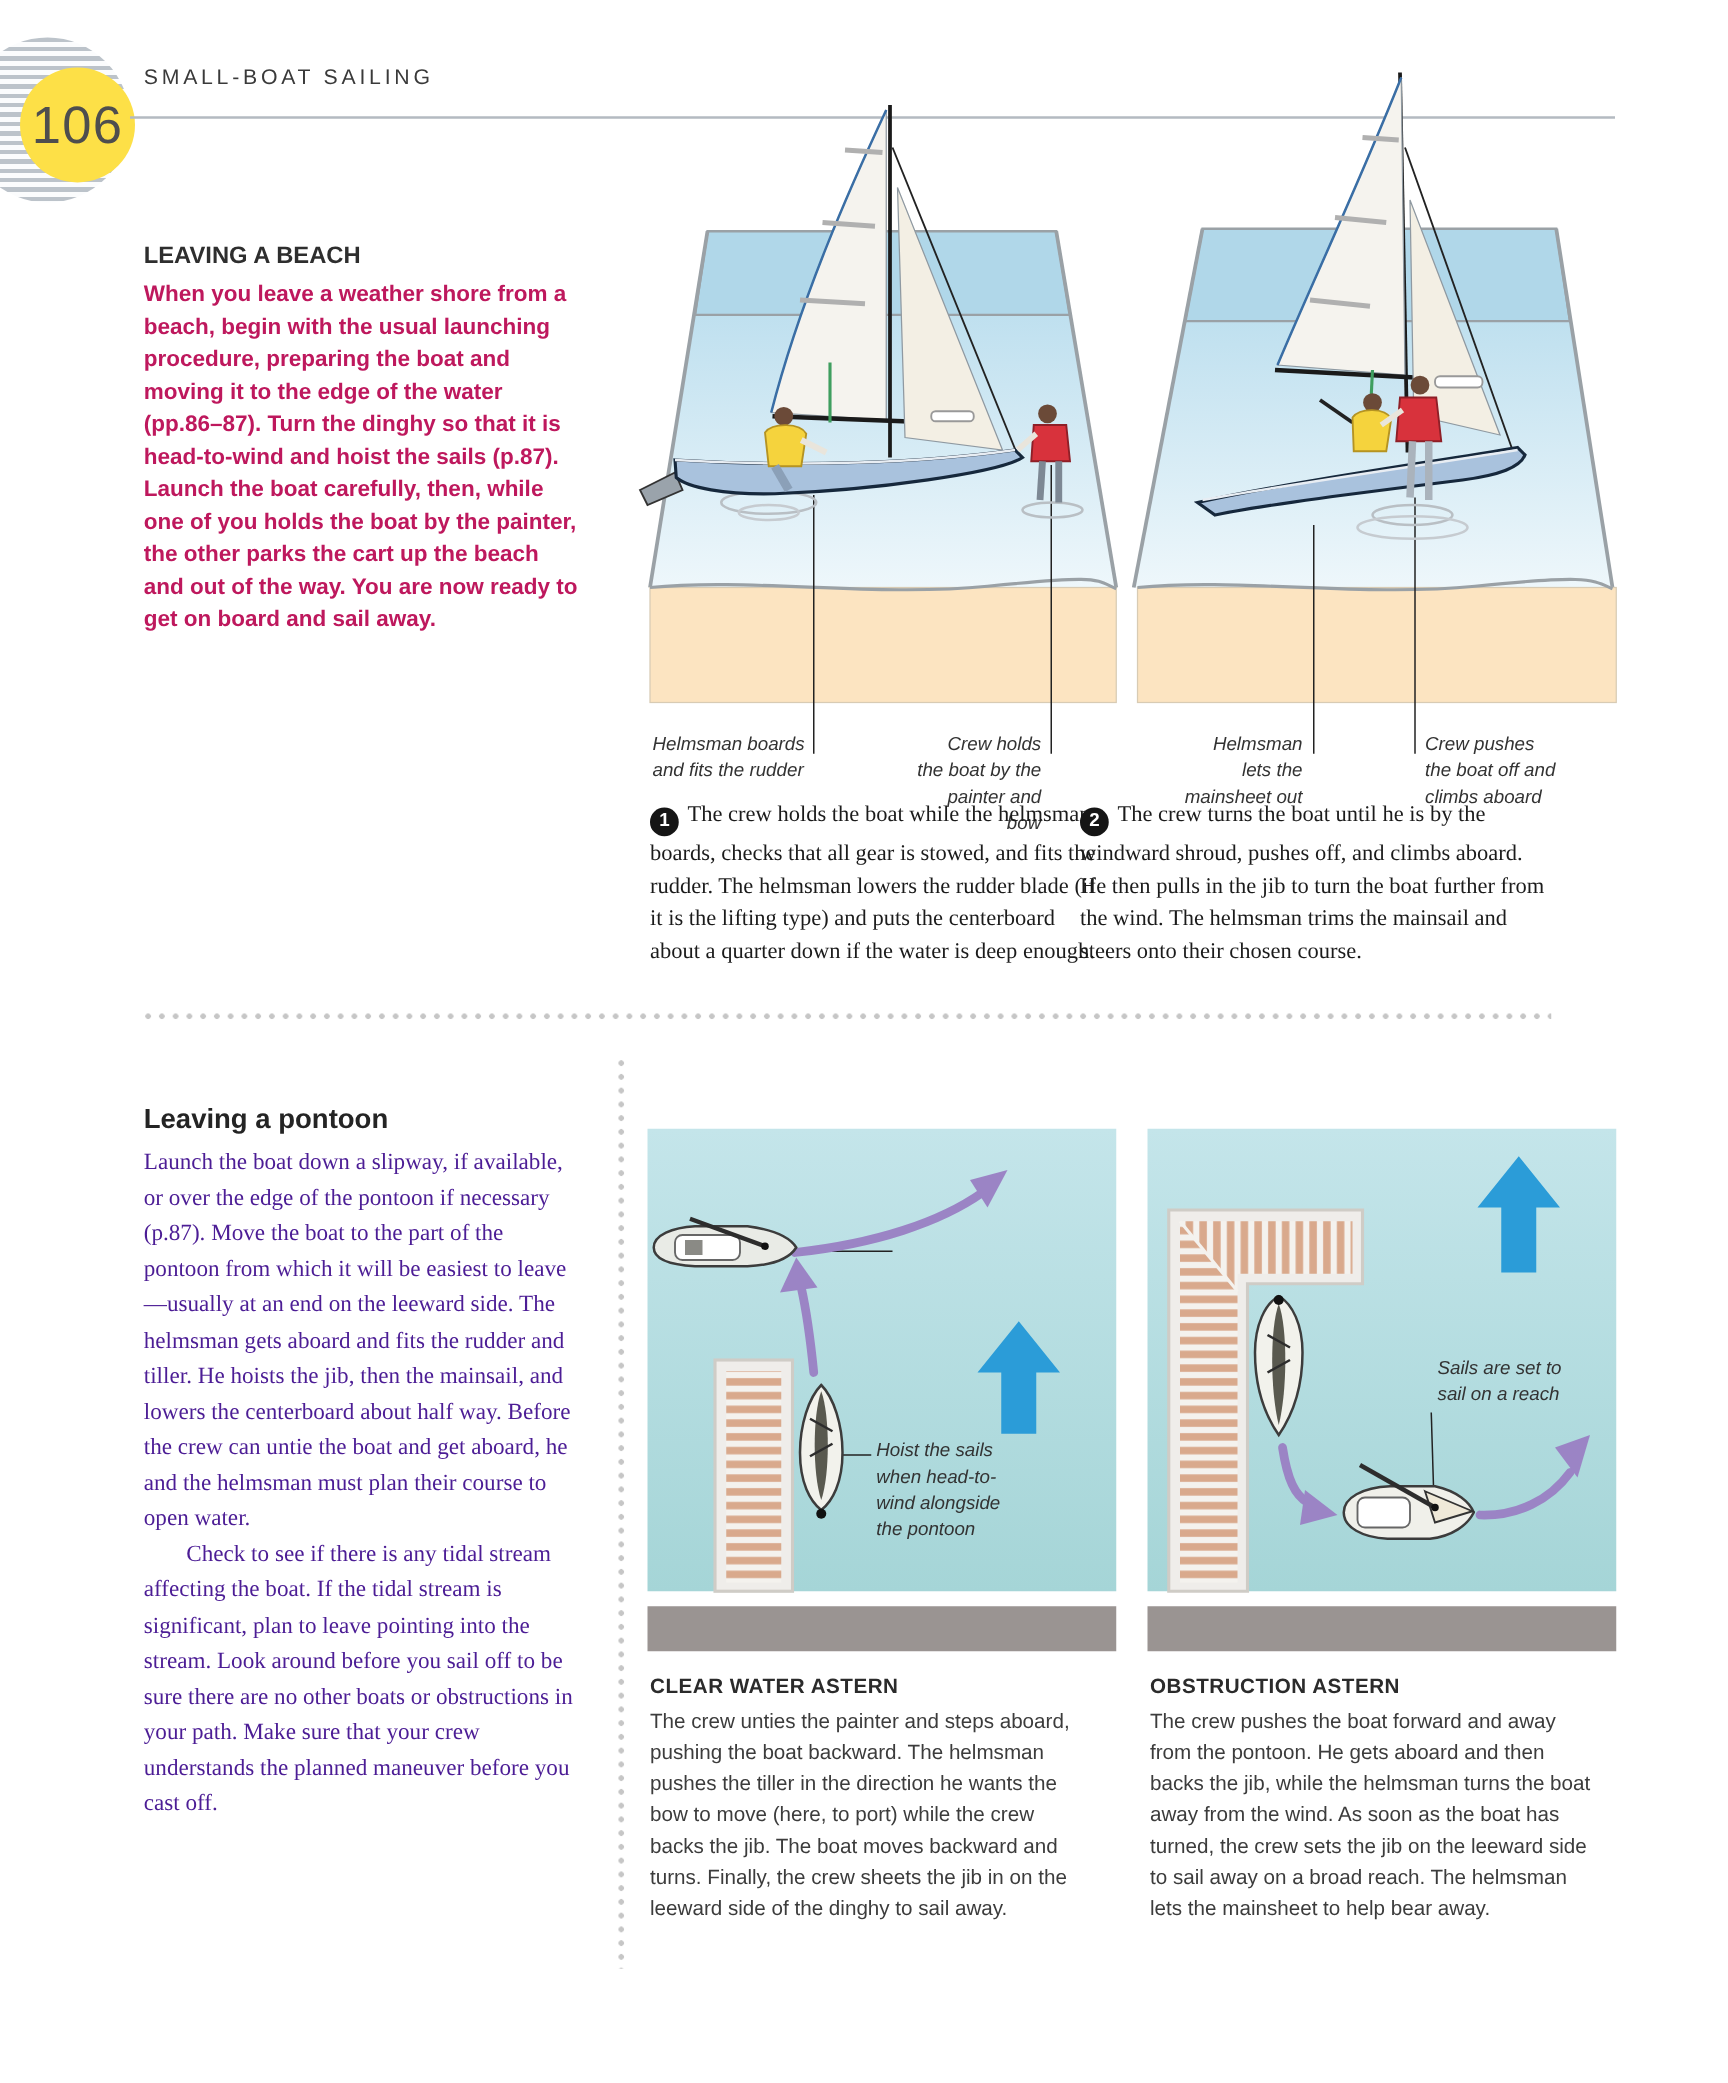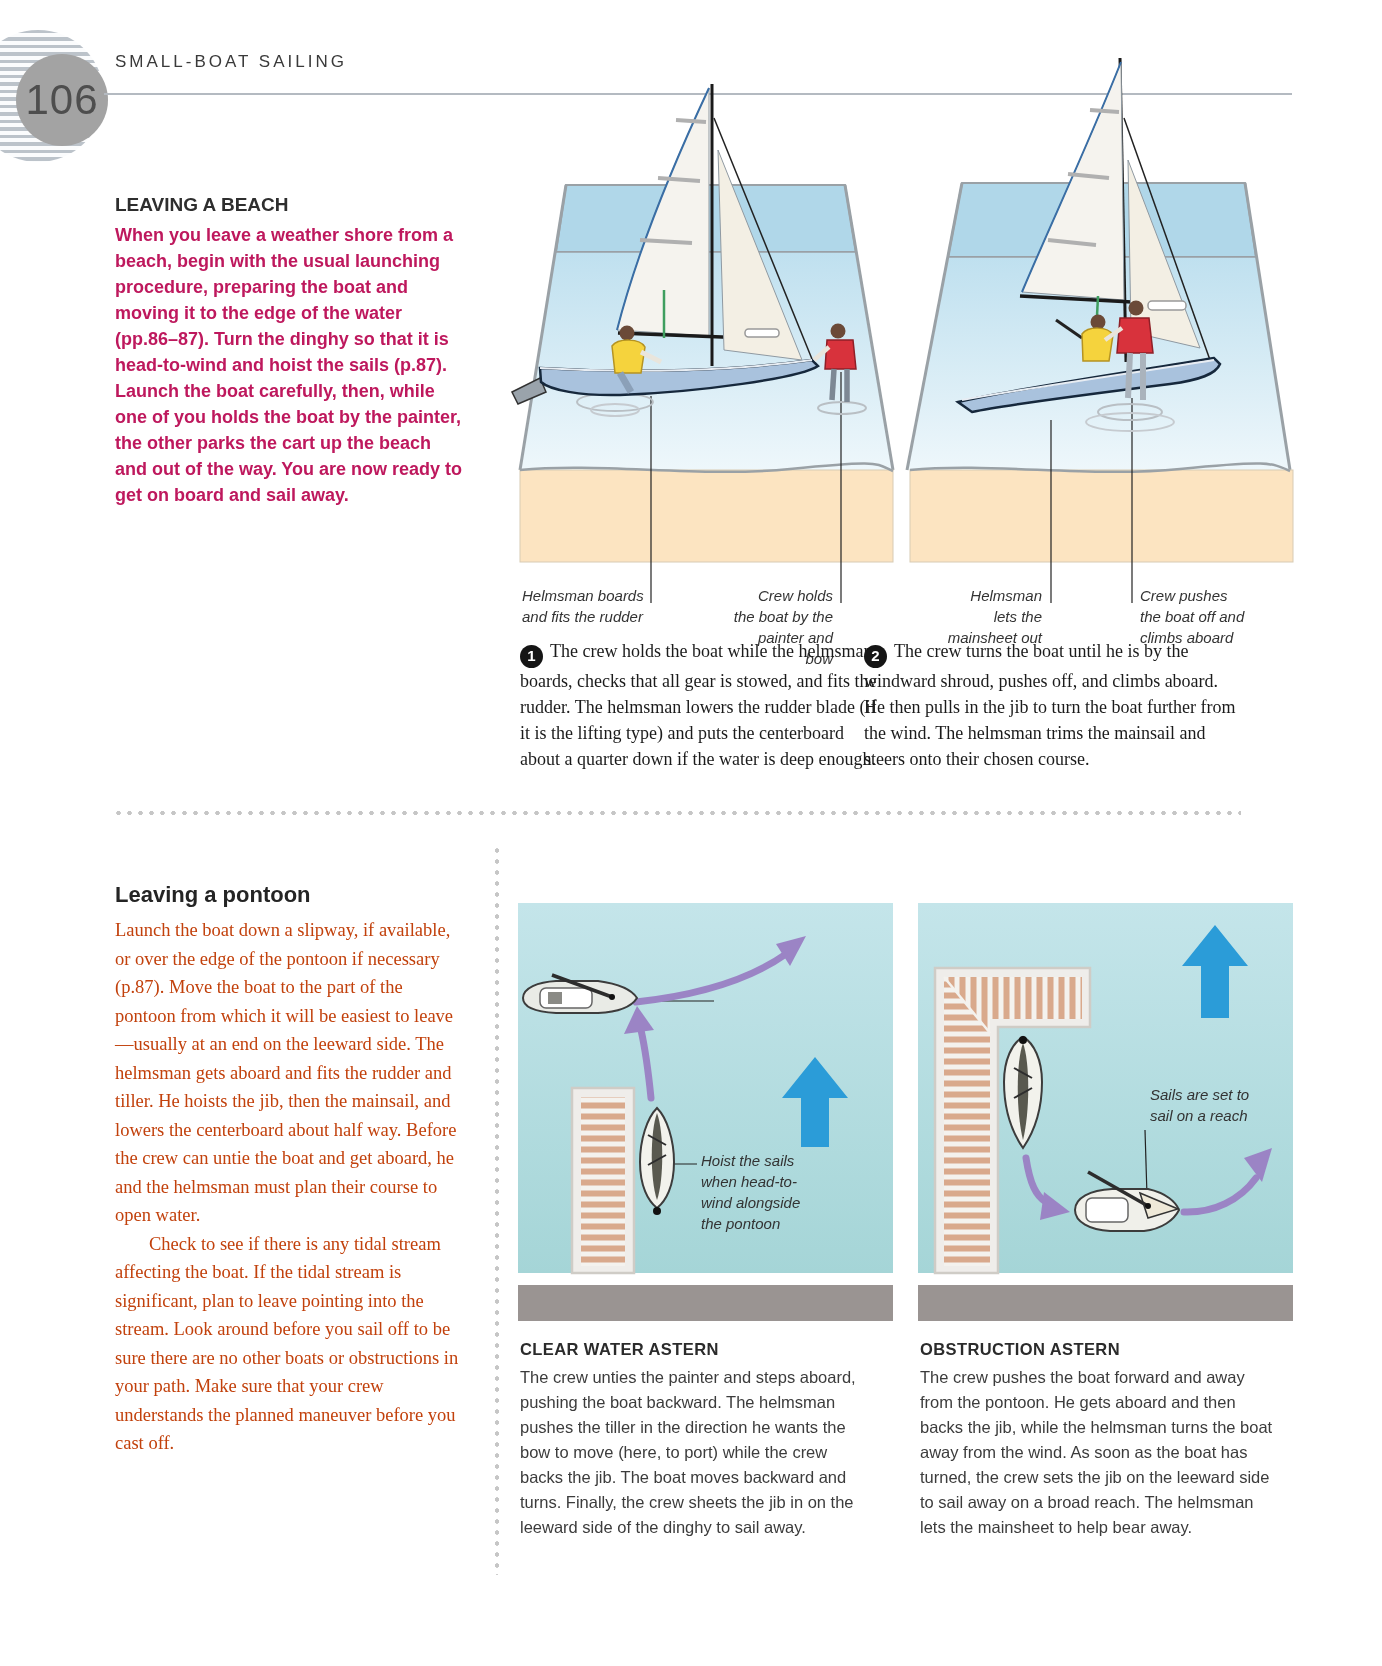--- a/index.html
+++ b/index.html
@@ -3,42 +3,42 @@
 <meta charset="utf-8">
 <style>
   html,body{margin:0;padding:0;background:#fff;}
   .page{position:relative;width:1382px;height:1666px;background:#fff;overflow:hidden;
         font-family:"Liberation Sans",sans-serif;color:#222;}
   .abs{position:absolute;}
 
   
   .sphere{width:132px;height:132px;border-radius:50%;
     background:repeating-linear-gradient(180deg,#bcc3ca 0 3.5px,#fbfcfd 3.5px 7.5px);}
-  .numcircle{width:92px;height:92px;border-radius:50%;background:#a3a3a3;
+  .numcircle{width:92px;height:92px;border-radius:50%;background:#fde047;
     display:flex;align-items:center;justify-content:center;
     font-size:42px;color:#4e4e4e;letter-spacing:1px;}
 
   .kicker{font-size:17px;letter-spacing:3px;color:#3a3a3a;}
   .rule{height:2px;background:#b4bac1;}
   .title{font-size:47px;letter-spacing:1px;color:#262321;}
 
   .h-beach{font-size:19px;font-weight:bold;color:#2e2e2e;}
   .intro{font-size:18px;font-weight:bold;line-height:26px;color:#be185d;}
 
   .serif{font-family:"Liberation Serif",serif;}
   .step{font-size:18px;line-height:26px;color:#1b1b1b;}
   .stepnum{display:inline-flex;width:23px;height:23px;border-radius:50%;background:#151515;
     color:#fff;font-family:"Liberation Sans",sans-serif;font-size:15px;font-weight:bold;
     align-items:center;justify-content:center;margin-right:7px;vertical-align:-4px;}
 
   .cap{font-size:15px;font-style:italic;color:#333;line-height:21px;white-space:pre-line;}
   .cap.right{text-align:right;}
 
   .h-pontoon{font-size:22px;font-weight:bold;color:#242424;}
-  .pontoon-body{font-size:18.5px;line-height:28.5px;color:#c2410c;}
+  .pontoon-body{font-size:18.5px;line-height:28.5px;color:#4c1d95;}
   .pontoon-body .p2{text-indent:34px;}
 
   .dots-h{background-image:radial-gradient(circle,#c6c6c6 2px,transparent 2.4px);
     background-size:11px 6px;background-repeat:repeat-x;background-position:0 50%;height:6px;}
   .dots-v{background-image:radial-gradient(circle,#c6c6c6 2px,transparent 2.4px);
     background-size:6px 11px;background-repeat:repeat-y;background-position:50% 0;width:6px;}
 
   .h-diag{font-size:16.5px;font-weight:bold;letter-spacing:.4px;color:#2b2b2b;text-align:center;}
   .diag-body{font-size:16.5px;line-height:25px;color:#3c3c3c;}
 </style>

